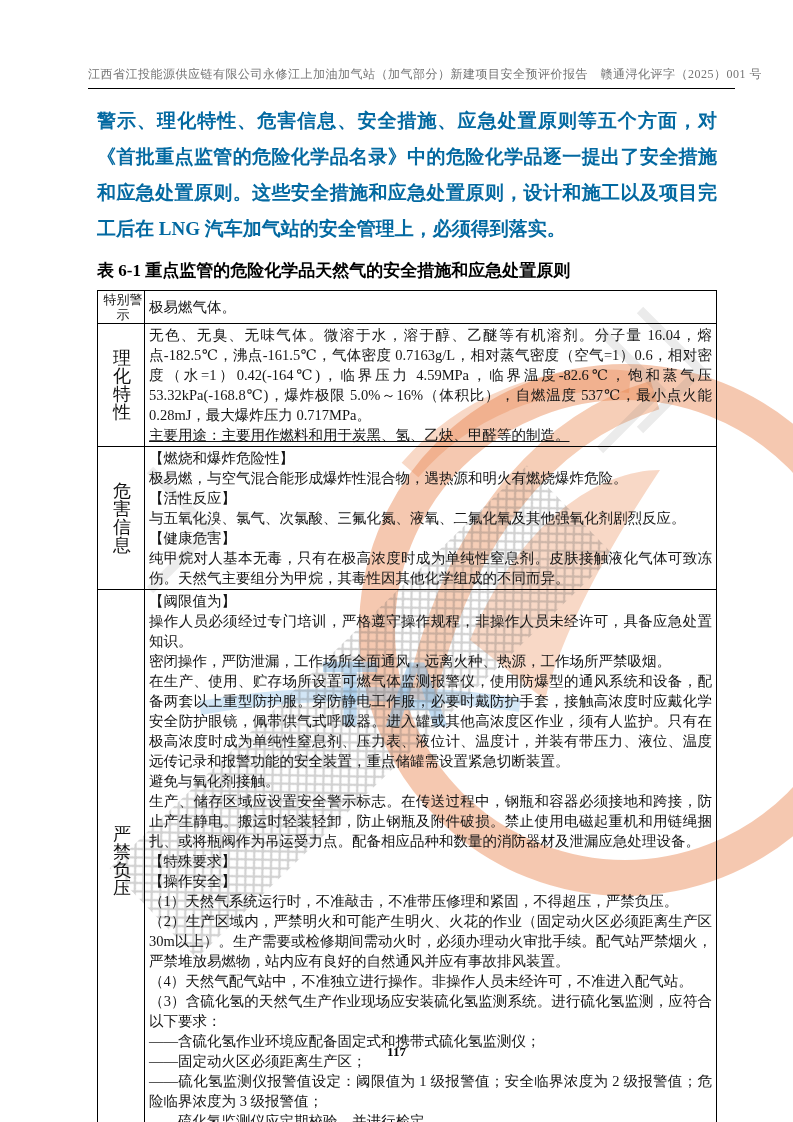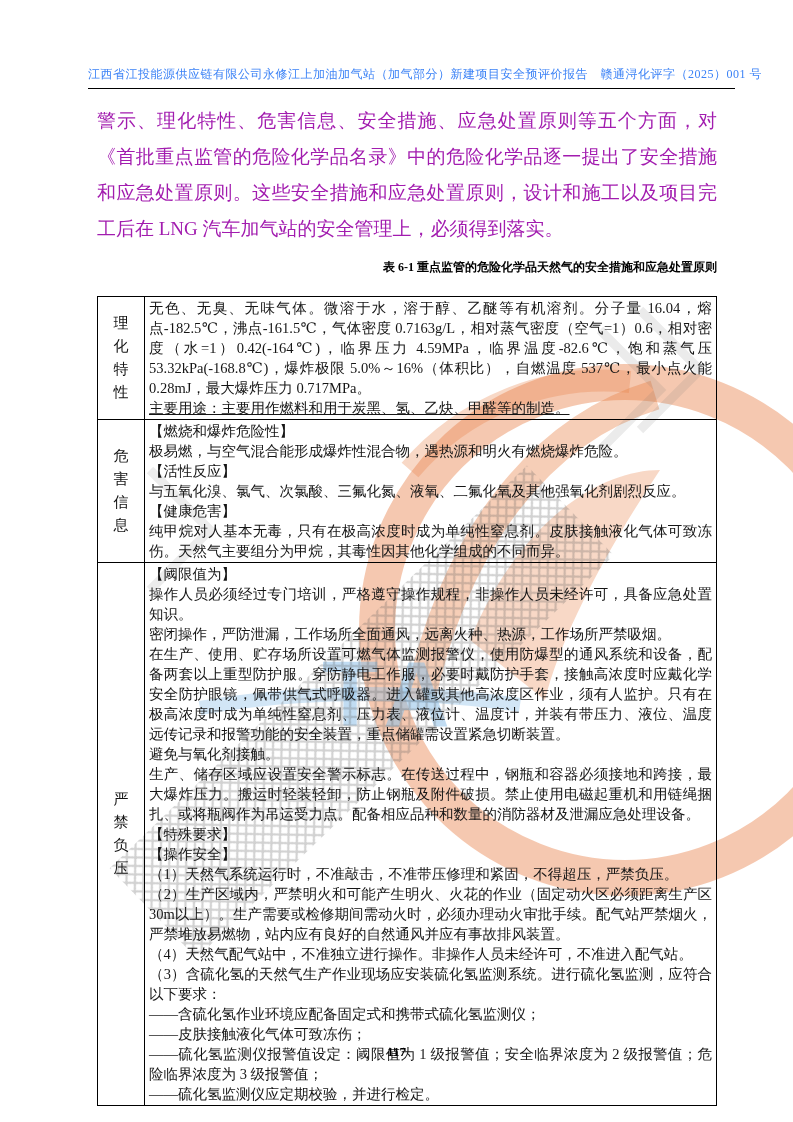--- a/index.html
+++ b/index.html
@@ -11,41 +11,42 @@
     overflow:hidden;
     font-family:"Liberation Serif","DejaVu Serif",serif;
     color:#111;
   }
   .wm-layer{position:absolute;inset:0;z-index:0;pointer-events:none;}
   .content{position:relative;z-index:1;padding:66px 76px 0 97px;}
 
   .doc-header{
     font-size:12px;
     letter-spacing:0.5px;
-    color:#3b82f6;
+    color:#737373;
     padding:0 0 5px 0;
     margin-left:-9px;
     margin-right:-18px;
     border-bottom:1.5px solid #000;
     white-space:nowrap;
     text-align:left;
   }
 
   .intro{
     margin:14px 0 8px 0;
     font-size:19px;
     line-height:36px;
     text-align:justify;
-    color:#a21caf;
+    color:#0369a1;
+    font-weight:bold;
   }
 
   .table-title{
-    margin:12px 0 20px 0;
-    text-align:right;
-    font-size:12px;
+    margin:12px 0 8px 0;
+    text-align:left;
+    font-size:17px;
     font-weight:bold;
     color:#000;
   }
 
   table.main{
     border-collapse:collapse;
     table-layout:fixed;
     width:620px;
   }
   table.main td{
@@ -53,22 +54,22 @@
     vertical-align:middle;
     padding:1px 4px;
   }
   td.hdr{
     width:38px;
     text-align:center;
     padding:1px 2px;
   }
   .vlabel{
     margin:0 auto;
-    font-size:15px;
-    line-height:23px;
+    font-size:18px;
+    line-height:18px;
     word-break:break-all;
     text-align:center;
     color:#111;
   }
   .vlabel.one{width:16px;}
   .vlabel.wide{width:42px;font-size:13px;line-height:15px;}
   td.body-cell{vertical-align:top;}
   td.body-cell p{
     margin:0;
     font-size:14.5px;
@@ -125,20 +126,28 @@
   <div class="content">
 
     <div class="doc-header">江西省江投能源供应链有限公司永修江上加油加气站（加气部分）新建项目安全预评价报告　赣通浔化评字（2025）001 号</div>
 
     <p class="intro">警示、理化特性、危害信息、安全措施、应急处置原则等五个方面，对《首批重点监管的危险化学品名录》中的危险化学品逐一提出了安全措施和应急处置原则。这些安全措施和应急处置原则，设计和施工以及项目完工后在 LNG 汽车加气站的安全管理上，必须得到落实。</p>
 
     <div class="table-title">表 6-1  重点监管的危险化学品天然气的安全措施和应急处置原则</div>
 
     <table class="main">
       <tbody>
+          <tr>
+        <td class="hdr">
+          <div class="vlabel wide">特别警示</div>
+        </td>
+        <td class="body-cell">
+          <p>极易燃气体。</p>
+        </td>
+      </tr>
 
       <tr>
         <td class="hdr">
           <div class="vlabel one">理化特性</div>
         </td>
         <td class="body-cell">
           <p>无色、无臭、无味气体。微溶于水，溶于醇、乙醚等有机溶剂。分子量 16.04，熔点-182.5℃，沸点-161.5℃，气体密度 0.7163g/L，相对蒸气密度（空气=1）0.6，相对密度（水=1）0.42(-164℃)，临界压力 4.59MPa，临界温度-82.6℃，饱和蒸气压 53.32kPa(-168.8℃)，爆炸极限 5.0%～16%（体积比），自燃温度 537℃，最小点火能 0.28mJ，最大爆炸压力 0.717MPa。</p>
           <p class="u">主要用途：主要用作燃料和用于炭黑、氢、乙炔、甲醛等的制造。</p>
         </td>
       </tr>
@@ -160,29 +169,29 @@
       <tr>
         <td class="hdr">
           <div class="vlabel one">严禁负压</div>
         </td>
         <td class="body-cell">
           <p>【阈限值为】</p>
           <p>操作人员必须经过专门培训，严格遵守操作规程，非操作人员未经许可，具备应急处置知识。</p>
           <p>密闭操作，严防泄漏，工作场所全面通风，远离火种、热源，工作场所严禁吸烟。</p>
           <p>在生产、使用、贮存场所设置可燃气体监测报警仪，使用防爆型的通风系统和设备，配备两套以上重型防护服。穿防静电工作服，必要时戴防护手套，接触高浓度时应戴化学安全防护眼镜，佩带供气式呼吸器。进入罐或其他高浓度区作业，须有人监护。只有在极高浓度时成为单纯性窒息剂、压力表、液位计、温度计，并装有带压力、液位、温度远传记录和报警功能的安全装置，重点储罐需设置紧急切断装置。</p>
           <p>避免与氧化剂接触。</p>
-          <p>生产、储存区域应设置安全警示标志。在传送过程中，钢瓶和容器必须接地和跨接，最大爆炸压力。搬运时轻装轻卸，防止钢瓶及附件破损。禁止使用电磁起重机和用链绳捆扎、或将瓶阀作为吊运受力点。配备相应品种和数量的消防器材及泄漏应急处理设备。</p>
+          <p>生产、储存区域应设置安全警示标志。在传送过程中，钢瓶和容器必须接地和跨接，防止产生静电。搬运时轻装轻卸，防止钢瓶及附件破损。禁止使用电磁起重机和用链绳捆扎、或将瓶阀作为吊运受力点。配备相应品种和数量的消防器材及泄漏应急处理设备。</p>
           <p>【特殊要求】</p>
           <p>【操作安全】</p>
           <p>（1）天然气系统运行时，不准敲击，不准带压修理和紧固，不得超压，严禁负压。</p>
           <p>（2）生产区域内，严禁明火和可能产生明火、火花的作业（固定动火区必须距离生产区 30m以上）。生产需要或检修期间需动火时，必须办理动火审批手续。配气站严禁烟火，严禁堆放易燃物，站内应有良好的自然通风并应有事故排风装置。</p>
           <p>（4）天然气配气站中，不准独立进行操作。非操作人员未经许可，不准进入配气站。</p>
           <p>（3）含硫化氢的天然气生产作业现场应安装硫化氢监测系统。进行硫化氢监测，应符合以下要求：</p>
           <p>——含硫化氢作业环境应配备固定式和携带式硫化氢监测仪；</p>
-          <p>——皮肤接触液化气体可致冻伤；</p>
+          <p>——固定动火区必须距离生产区；</p>
           <p>——硫化氢监测仪报警值设定：阈限值为 1 级报警值；安全临界浓度为 2 级报警值；危险临界浓度为 3 级报警值；</p>
           <p>——硫化氢监测仪应定期校验，并进行检定。</p>
         </td>
       </tr>
     </tbody>
       </table>
   </div>
 
   <div class="page-num">117</div>
 </div>

